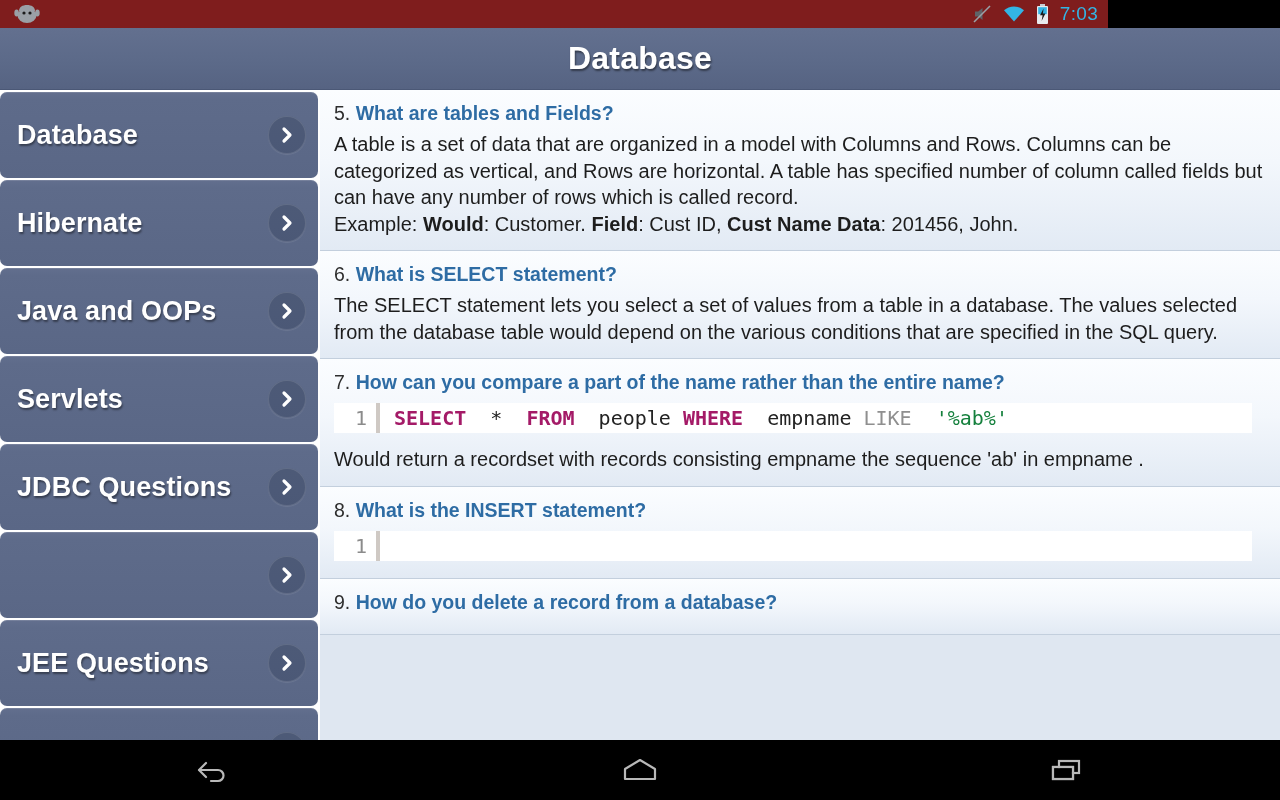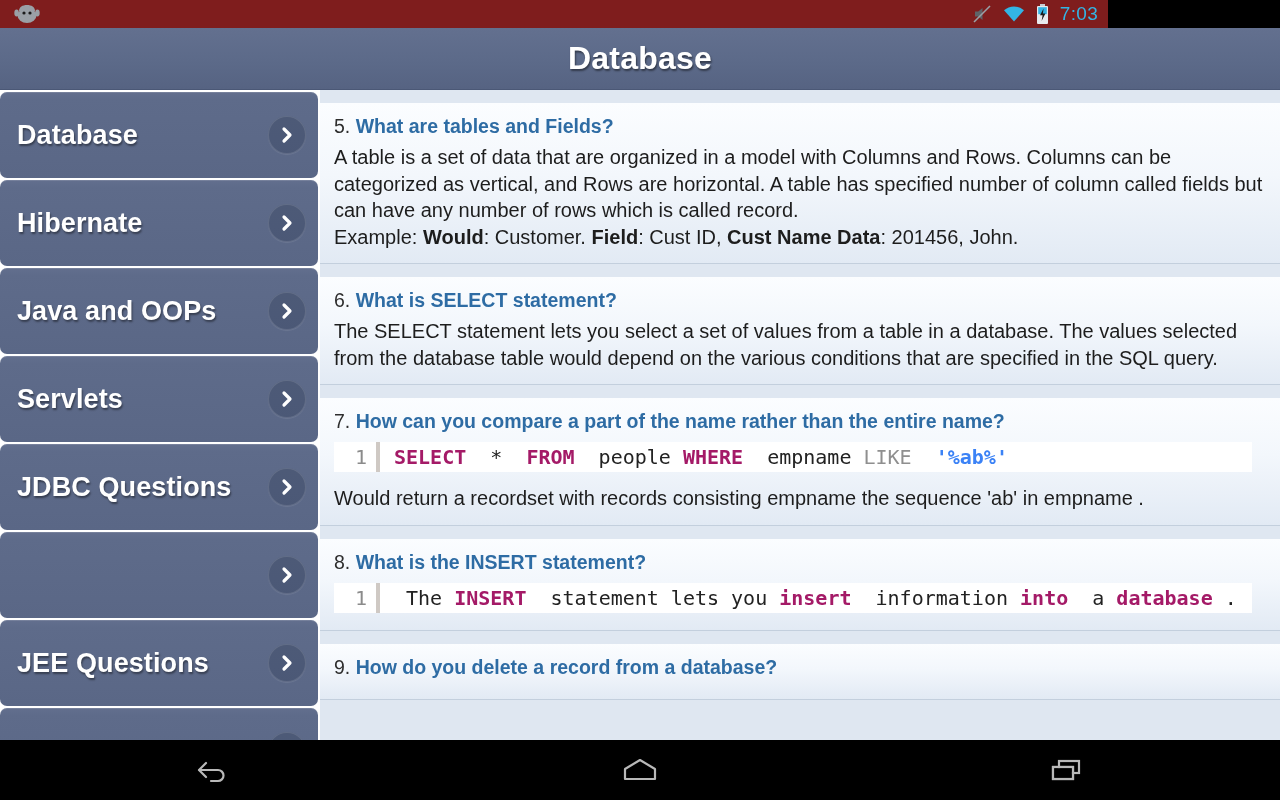--- a/index.html
+++ b/index.html
@@ -94,21 +94,20 @@
   
   .main {
     flex: 1 1 auto; height: 650px;
     overflow: hidden;
     background: #dfe7f1;
   }
   .qa-card {
     background: linear-gradient(180deg,#fbfdff 0%,#f3f7fc 45%,#e2eaf4 100%);
     border-bottom: 1px solid #c3cfdd;
     padding: 11px 16px 13px 14px;
-    margin-top: 13px;
   }
   .qa-head {
     font-size: 19.5px;
     line-height: 1.25;
     margin-bottom: 6px;
     color: #2b2b2b;
   }
   .qa-num { color: #2e2e2e; font-weight: normal; }
   .qa-title { color: #2e6ca4; font-weight: bold; }
   .qa-body {
@@ -147,21 +146,21 @@
   .code-sep {
     width: 4px; flex: 0 0 4px;
     background: #cfc9c4;
     margin-right: 14px;
   }
   .code-line { white-space: pre; color: #222222; }
   .tk-kw   { color: #a41a67; font-weight: bold; }
   .tk-id   { color: #222222; padding-left: 12px; }
   .tk-op   { color: #222222; }
   .tk-fn   { color: #8f8f8f; }
-  .tk-str  { color: #3b82f6; font-weight: bold; }
+  .tk-str  { color: #15803d; }
 
   
   .navbar {
     position: absolute; bottom: 0; left: 0;
     width: 1280px; height: 60px;
     background: #000;
     display: flex; align-items: center;
   }
   .nav-btn {
     width: 33.33%; height: 60px;
@@ -285,21 +284,20 @@
             <div class="code-sep"></div>
             <div class="code-line"><span class="tk-kw">SELECT</span><span class="tk-id"> </span><span class="tk-op">*</span><span class="tk-id"> </span><span class="tk-kw">FROM</span><span class="tk-id"> people </span><span class="tk-kw">WHERE</span><span class="tk-id"> empname </span><span class="tk-fn">LIKE</span><span class="tk-id"> </span><span class="tk-str">'%ab%'</span></div>
           </div>
           <div class="qa-after">Would return a recordset with records consisting empname the sequence 'ab' in empname .</div>
         </div>
         <div class="qa-card">
           <div class="qa-head"><span class="qa-num">8. </span><span class="qa-title">What is the INSERT statement?</span></div>
           <div class="code-block">
             <div class="code-gutter">1</div>
             <div class="code-sep"></div>
-            <div class="code-line"><span class="tk-id">The </span><span class="tk-kw">INSERT</span><span class="tk-id"> statement lets you </span><span class="tk-kw">insert</span><span class="tk-id"> information </span><span class="tk-kw">into</span><span class="tk-id"> a </span><span class="tk-kw">database</span><span class="tk-id">.</span></div>
           </div>
         </div>
         <div class="qa-card">
           <div class="qa-head"><span class="qa-num">9. </span><span class="qa-title">How do you delete a record from a database?</span></div>
         </div>
       </div>
   </div>
 
   <div class="navbar">
     <div class="nav-btn">

